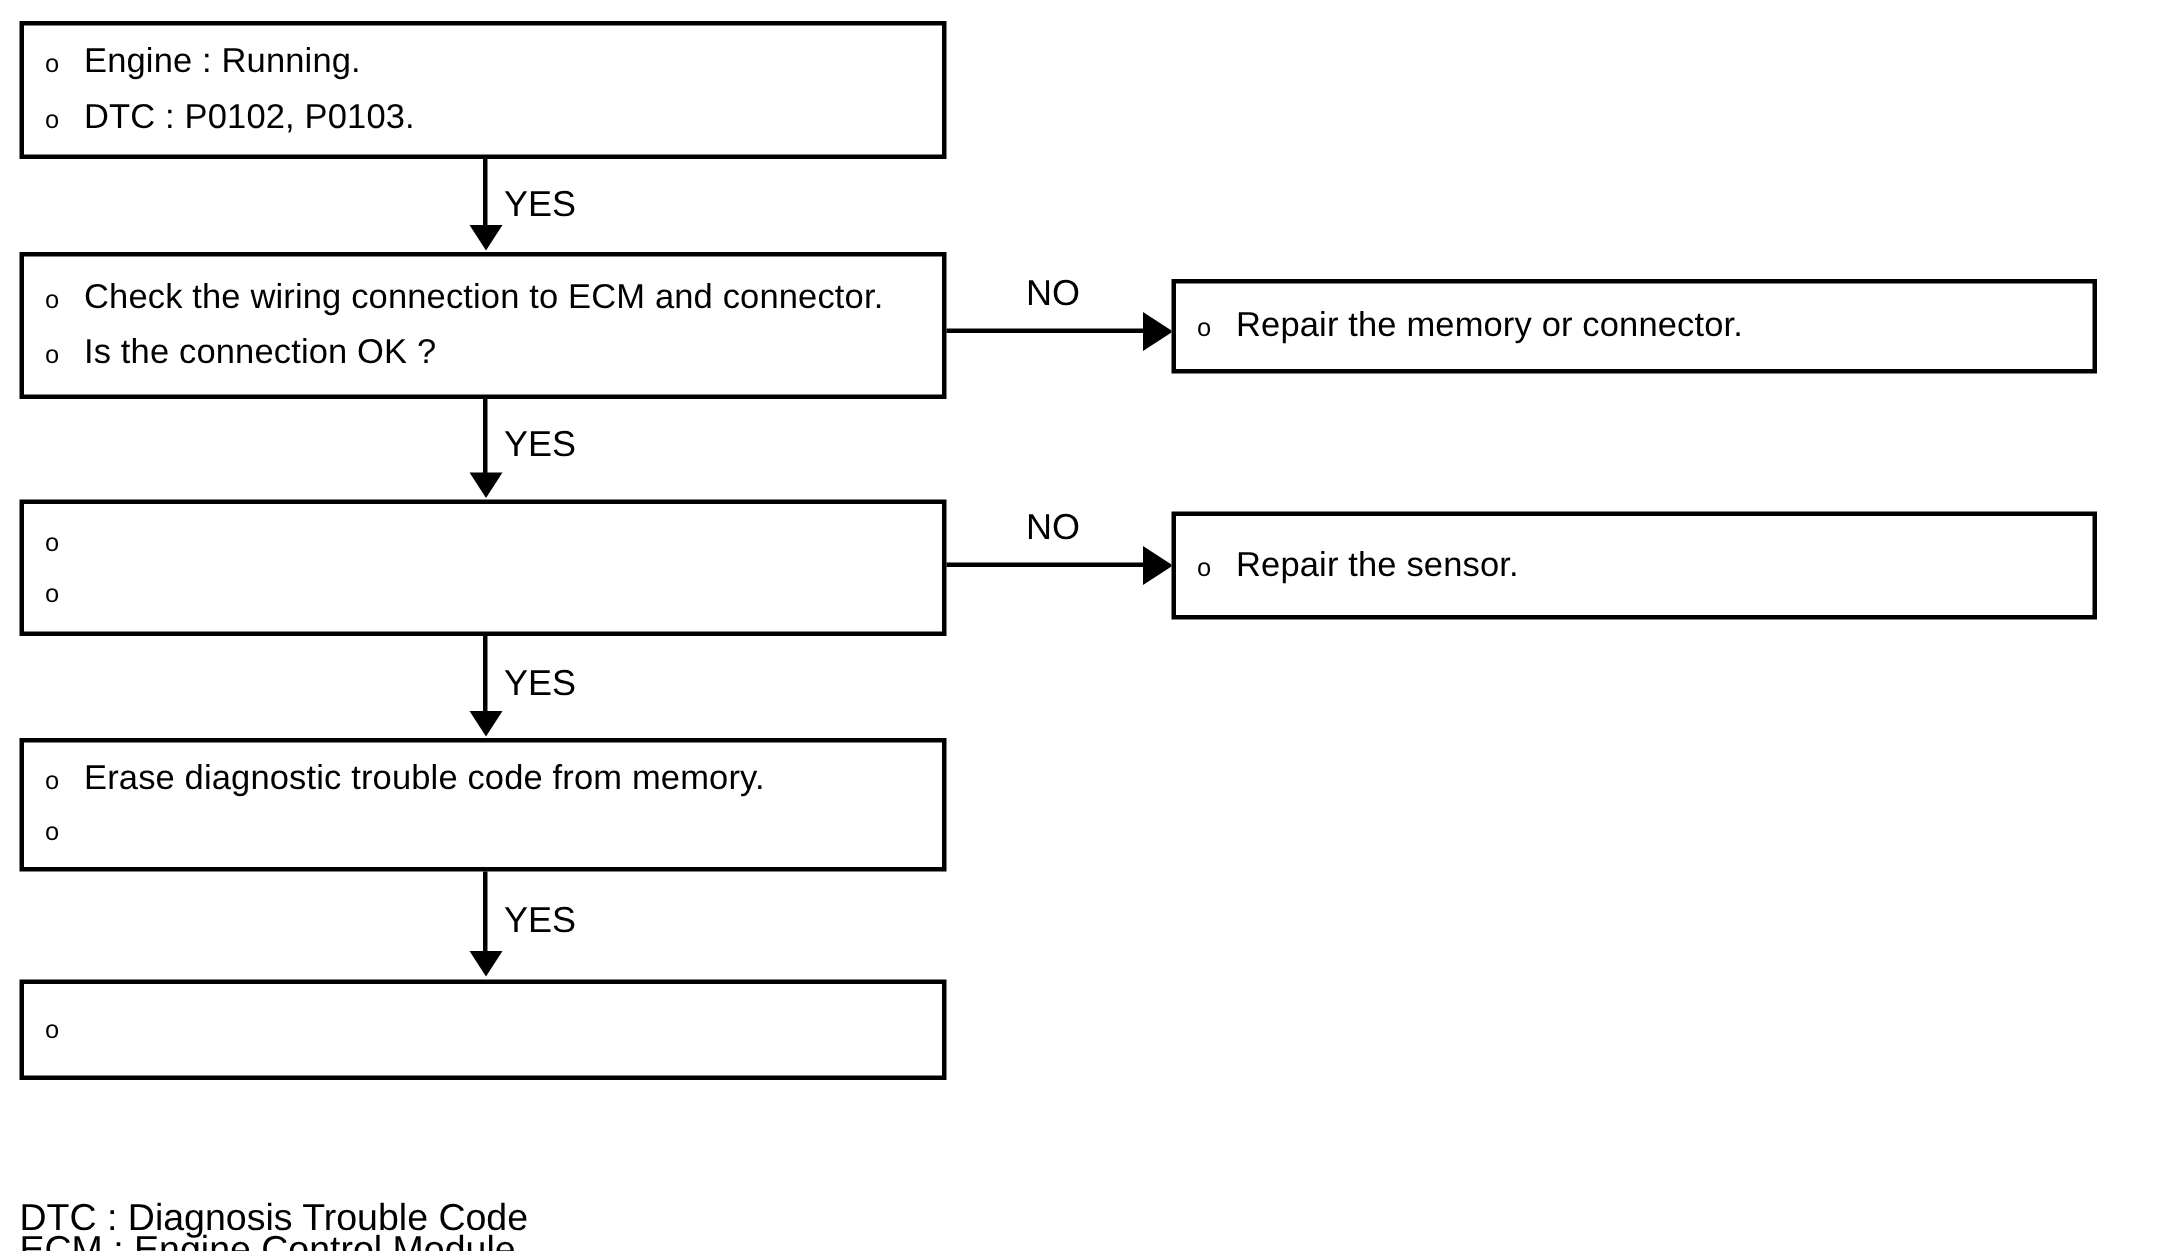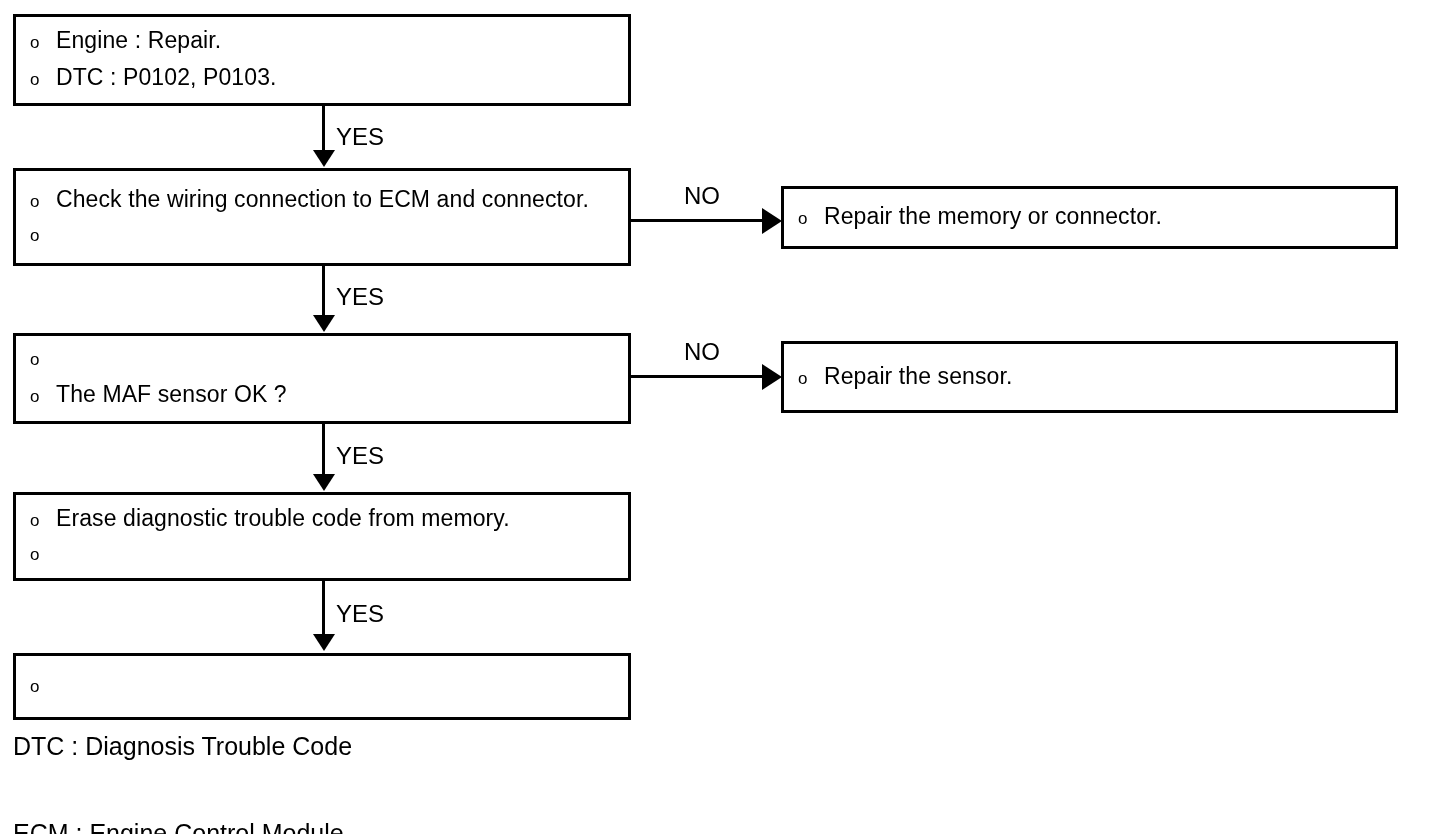--- a/index.html
+++ b/index.html
@@ -106,39 +106,40 @@
   #node-repair-sensor { left: 781px; top: 341px; width: 617px; height: 72px; }
 </style>
 </head>
 <body>
 
 <div id="flowchart">
 
   <div class="node" id="node-condition">
     <div class="line">
       <span class="bullet">o</span>
-      <span class="ltext">Engine : Repair.</span>
+      <span class="ltext">Engine : Running.</span>
     </div>
     <div class="line">
       <span class="bullet">o</span>
       <span class="ltext">DTC : P0102, P0103.</span>
     </div>
   </div>
 
   <div class="vline" style="left:322px; top:106px; height:46px;"></div>
   <div class="arrow-down" style="left:313px; top:150px;"></div>
   <div class="edge-label" style="left:336px; top:123px;">YES</div>
 
   <div class="node" id="node-check-wiring">
     <div class="line">
       <span class="bullet">o</span>
       <span class="ltext">Check the wiring connection to ECM and connector.</span>
     </div>
     <div class="line">
       <span class="bullet">o</span>
+      <span class="ltext">Is the connection OK ?</span>
     </div>
   </div>
 
   <div class="hline" style="left:631px; top:219px; width:137px;"></div>
   <div class="arrow-right" style="left:762px; top:208px;"></div>
   <div class="edge-label" style="left:684px; top:182px;">NO</div>
 
   <div class="node" id="node-repair-wiring">
     <div class="line">
       <span class="bullet">o</span>
@@ -149,21 +150,20 @@
   <div class="vline" style="left:322px; top:266px; height:51px;"></div>
   <div class="arrow-down" style="left:313px; top:315px;"></div>
   <div class="edge-label" style="left:336px; top:283px;">YES</div>
 
   <div class="node" id="node-check-maf">
     <div class="line">
       <span class="bullet">o</span>
     </div>
     <div class="line">
       <span class="bullet">o</span>
-      <span class="ltext">The MAF sensor OK ?</span>
     </div>
   </div>
 
   <div class="hline" style="left:631px; top:375px; width:137px;"></div>
   <div class="arrow-right" style="left:762px; top:364px;"></div>
   <div class="edge-label" style="left:684px; top:338px;">NO</div>
 
   <div class="node" id="node-repair-sensor">
     <div class="line">
       <span class="bullet">o</span>
@@ -188,16 +188,16 @@
   <div class="vline" style="left:322px; top:581px; height:55px;"></div>
   <div class="arrow-down" style="left:313px; top:634px;"></div>
   <div class="edge-label" style="left:336px; top:600px;">YES</div>
 
   <div class="node" id="node-replace-ecm">
     <div class="line">
       <span class="bullet">o</span>
     </div>
   </div>
 
-  <div class="legend" style="left:13px; top:729px;">DTC : Diagnosis Trouble Code</div>
+  <div class="legend" style="left:13px; top:795px;">DTC : Diagnosis Trouble Code</div>
   <div class="legend" style="left:13px; top:789px;margin-top:27px;">ECM : Engine Control Module</div>
 
 </div>
 
 </body></html>

